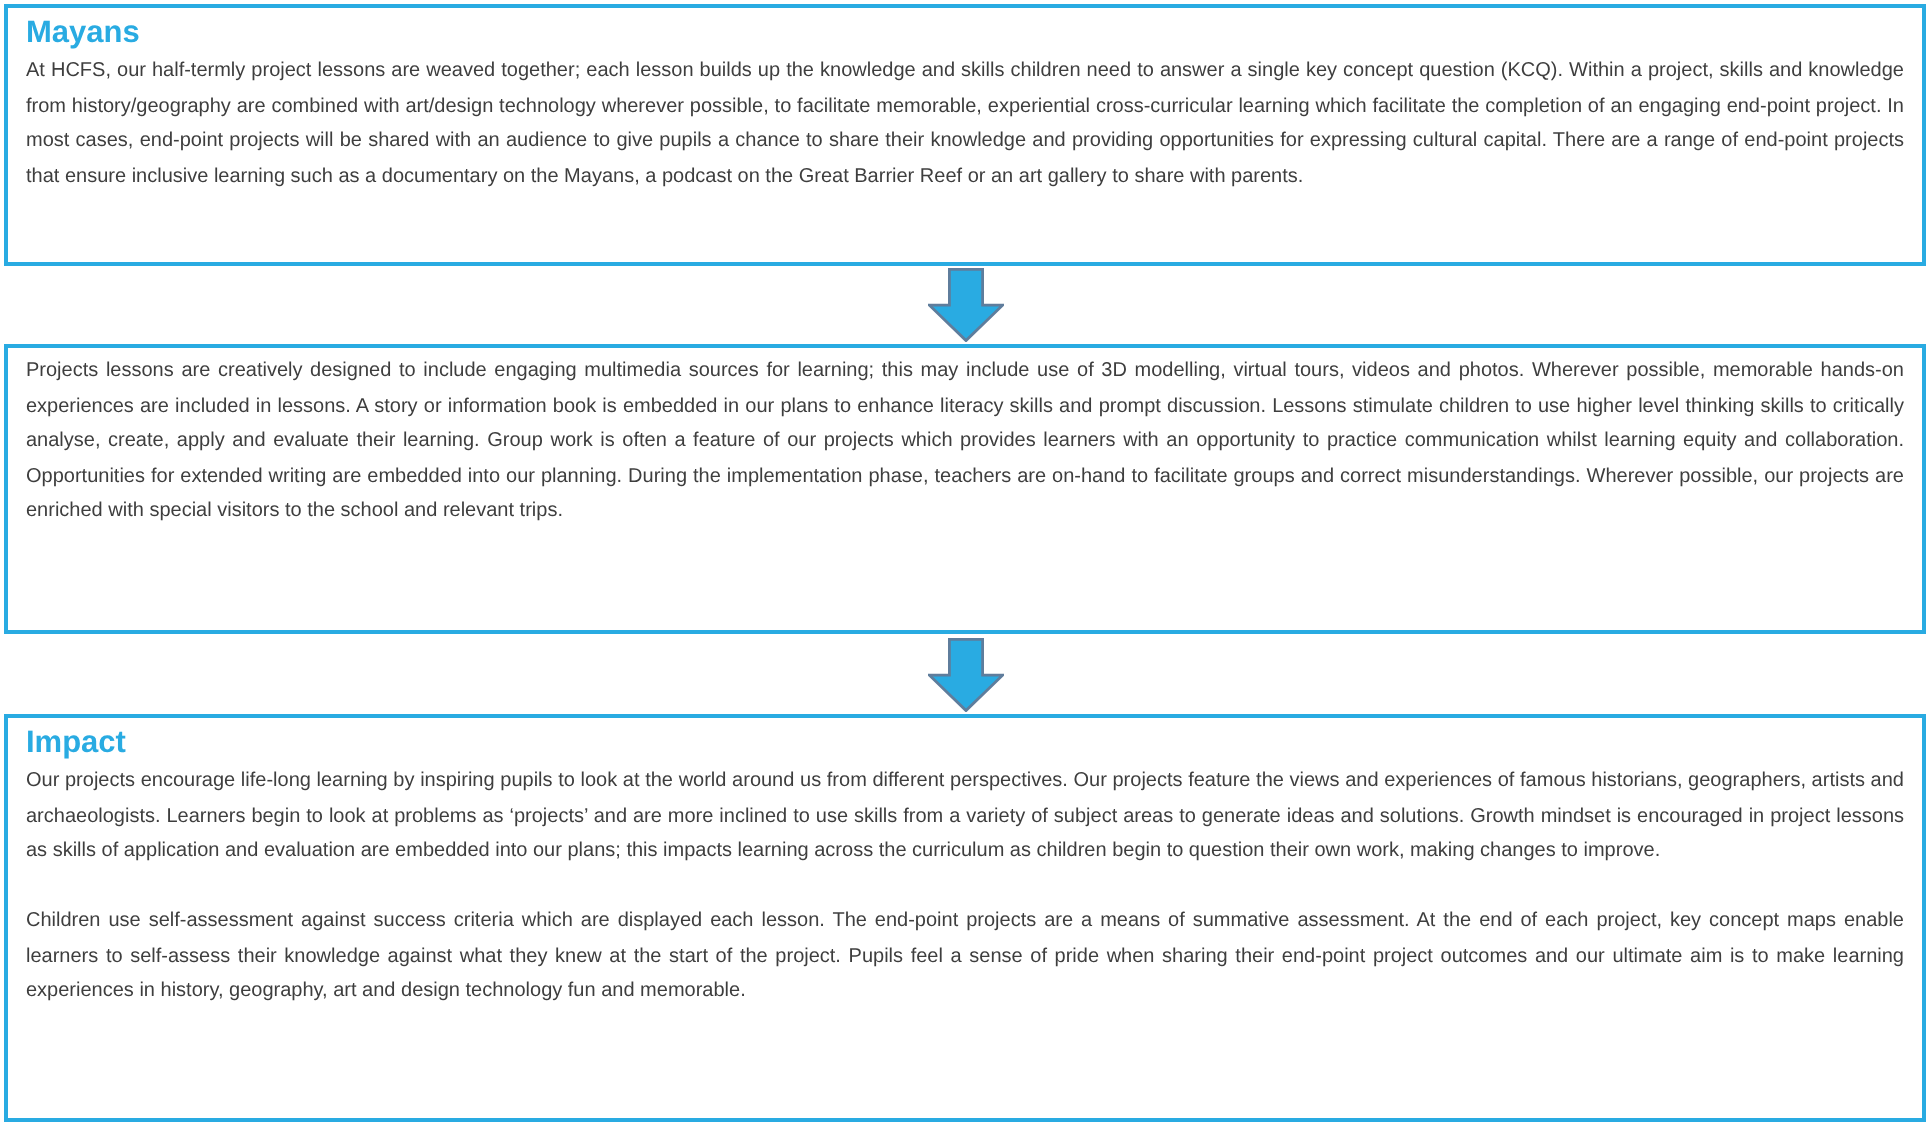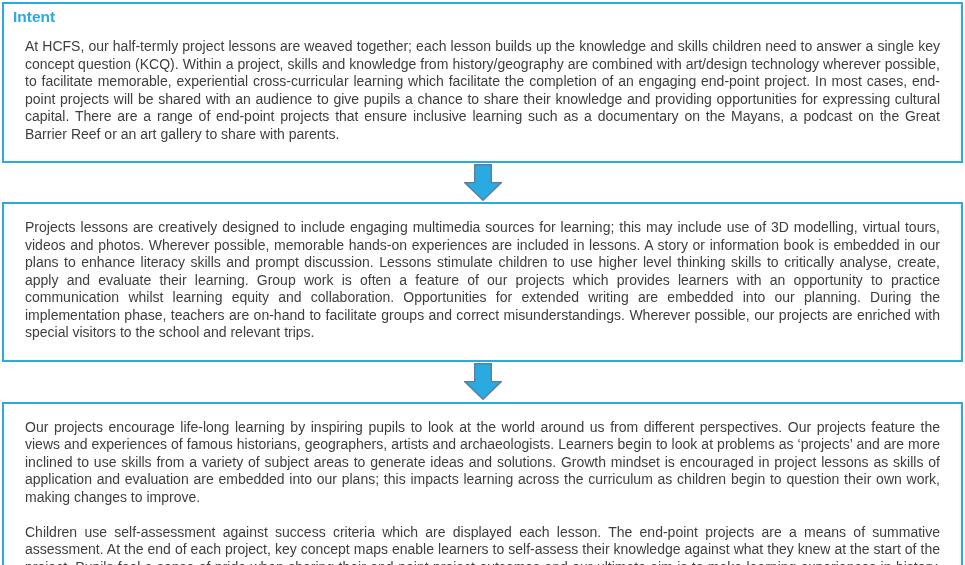--- a/index.html
+++ b/index.html
@@ -34,22 +34,22 @@
   .box-implementation { min-height: 145px; }
   .box-impact { min-height: 204px; }
   .box h2 {
     margin: 0 0 1px 0;
     font-size: 15.5px;
     line-height: 19px;
     font-weight: bold;
     color: var(--accent);
   }
   .box p {
-    margin: 12px;
-    font-size: 14px;
+    margin: 0;
+    font-size: 10px;
     line-height: 17.5px;
     text-align: justify;
     color: var(--body-text);
   }
   .box p + p {
     margin-top: 17.5px;
   }
   .connector {
     height: 39px;
     display: flex;
@@ -63,38 +63,39 @@
     stroke-width: 1.4;
     stroke-linejoin: miter;
   }
 </style>
 </head>
 <body>
 
 <div class="page">
 
   <section class="box box-intent">
-    <h2>Intent</h2>
+    <h2>Mayans</h2>
     <p>At HCFS, our half-termly project lessons are weaved together; each lesson builds up the knowledge and skills children need to answer a single key concept question (KCQ). Within a project, skills and knowledge from history/geography are combined with art/design technology wherever possible, to facilitate memorable, experiential cross-curricular learning which facilitate the completion of an engaging end-point project. In most cases, end-point projects will be shared with an audience to give pupils a chance to share their knowledge and providing opportunities for expressing cultural capital. There are a range of end-point projects that ensure inclusive learning such as a documentary on the Mayans, a podcast on the Great Barrier Reef or an art gallery to share with parents.</p>
   </section>
 
   <div class="connector connector-1">
     <svg class="arrow-glyph" width="38" height="37" viewBox="0 0 38 37" aria-hidden="true">
       <polygon points="10.7,0.7 27.3,0.7 27.3,18.6 37.3,18.6 19,36.3 0.7,18.6 10.7,18.6"></polygon>
     </svg>
   </div>
 
   <section class="box box-implementation">
     <p>Projects lessons are creatively designed to include engaging multimedia sources for learning; this may include use of 3D modelling, virtual tours, videos and photos. Wherever possible, memorable hands-on experiences are included in lessons. A story or information book is embedded in our plans to enhance literacy skills and prompt discussion. Lessons stimulate children to use higher level thinking skills to critically analyse, create, apply and evaluate their learning. Group work is often a feature of our projects which provides learners with an opportunity to practice communication whilst learning equity and collaboration. Opportunities for extended writing are embedded into our planning. During the implementation phase, teachers are on-hand to facilitate groups and correct misunderstandings. Wherever possible, our projects are enriched with special visitors to the school and relevant trips.</p>
   </section>
 
   <div class="connector connector-2">
     <svg class="arrow-glyph" width="38" height="37" viewBox="0 0 38 37" aria-hidden="true">
       <polygon points="10.7,0.7 27.3,0.7 27.3,18.6 37.3,18.6 19,36.3 0.7,18.6 10.7,18.6"></polygon>
     </svg>
   </div>
 
   <section class="box box-impact">
+    <h2>Impact</h2>
     <p>Our projects encourage life-long learning by inspiring pupils to look at the world around us from different perspectives. Our projects feature the views and experiences of famous historians, geographers, artists and archaeologists. Learners begin to look at problems as ‘projects’ and are more inclined to use skills from a variety of subject areas to generate ideas and solutions. Growth mindset is encouraged in project lessons as skills of application and evaluation are embedded into our plans; this impacts learning across the curriculum as children begin to question their own work, making changes to improve.</p>
     <p>Children use self-assessment against success criteria which are displayed each lesson. The end-point projects are a means of summative assessment. At the end of each project, key concept maps enable learners to self-assess their knowledge against what they knew at the start of the project. Pupils feel a sense of pride when sharing their end-point project outcomes and our ultimate aim is to make learning experiences in history, geography, art and design technology fun and memorable.</p>
   </section>
 
 </div>
 
 </body></html>

